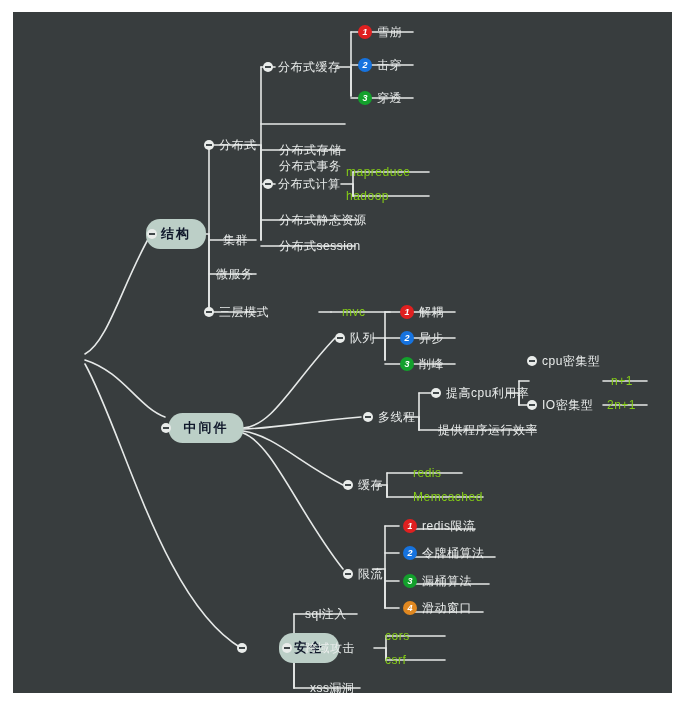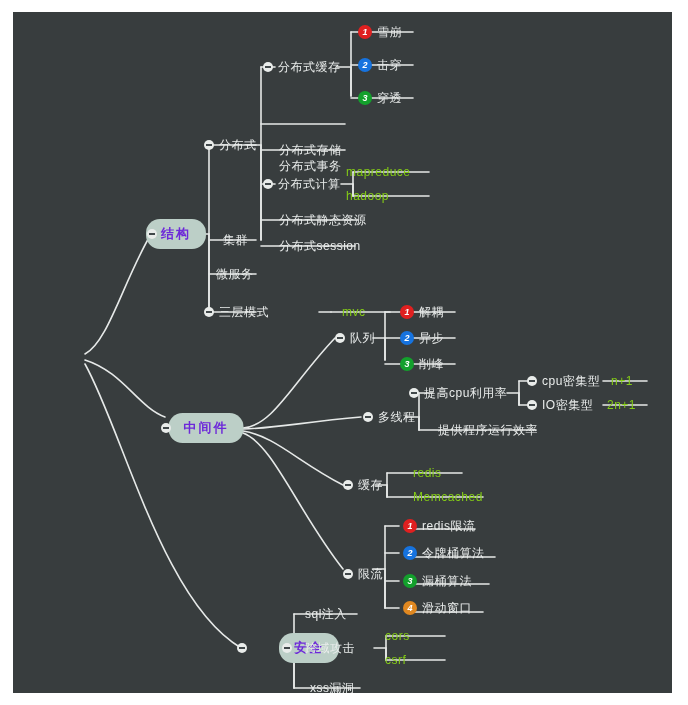--- a/index.html
+++ b/index.html
@@ -12,21 +12,21 @@
   .node{position:absolute;white-space:nowrap;color:#e9eceb;
         font-size:12px;line-height:1;display:flex;align-items:center;gap:5px;
         transform:translateY(-50%);}
   .node .lbl{letter-spacing:.5px;}
   
   .pill{position:absolute;transform:translate(-50%,-50%);
         display:flex;align-items:center;justify-content:center;
         border-radius:14px;white-space:nowrap;}
   .pill.root{background:#ecdfa7;color:#2b2b2b;font-size:19px;font-weight:bold;
              padding:10px 20px;border-radius:18px;letter-spacing:2px;}
-  .pill.l1{background:#bccfc7;color:#6d28d9;font-size:13px;font-weight:bold;
+  .pill.l1{background:#bccfc7;color:#0f172a;font-size:13px;font-weight:bold;
            padding:6px 15px;letter-spacing:2px;}
   
   .dot{width:10px;height:10px;border-radius:50%;background:#e9ecea;
        flex:0 0 10px;position:relative;}
   .dot::after{content:"";position:absolute;left:2px;top:4.3px;width:6px;height:1.4px;
               background:#41484a;}
   .dot-abs{position:absolute;width:10px;height:10px;border-radius:50%;
            background:#e9ecea;transform:translate(-50%,-50%);}
   .dot-abs::after{content:"";position:absolute;left:2px;top:4.3px;width:6px;height:1.4px;
               background:#41484a;}
@@ -229,29 +229,29 @@
   </div>
   <div class="node" style="left:387px;top:352px;">
     <span class="badge b3">3</span>
     <span class="lbl">削峰</span>
   </div>
 
   <div class="node" style="left:350px;top:405px;">
     <span class="dot"></span>
     <span class="lbl">多线程</span>
   </div>
-  <div class="node" style="left:396px;top:381px;">
+  <div class="node" style="left:418px;top:381px;">
     <span class="dot"></span>
     <span class="lbl">提高cpu利用率</span>
   </div>
   <div class="node" style="left:425px;top:418px;">
     <span class="lbl">提供程序运行效率</span>
   </div>
 
-  <div class="node" style="left:514px;top:369px;">
+  <div class="node" style="left:514px;top:349px;">
     <span class="dot"></span>
     <span class="lbl">cpu密集型</span>
   </div>
   <div class="node" style="left:598px;top:369px;">
     <span class="lbl plain">n+1</span>
   </div>
   <div class="node" style="left:514px;top:393px;">
     <span class="dot"></span>
     <span class="lbl">IO密集型</span>
   </div>

